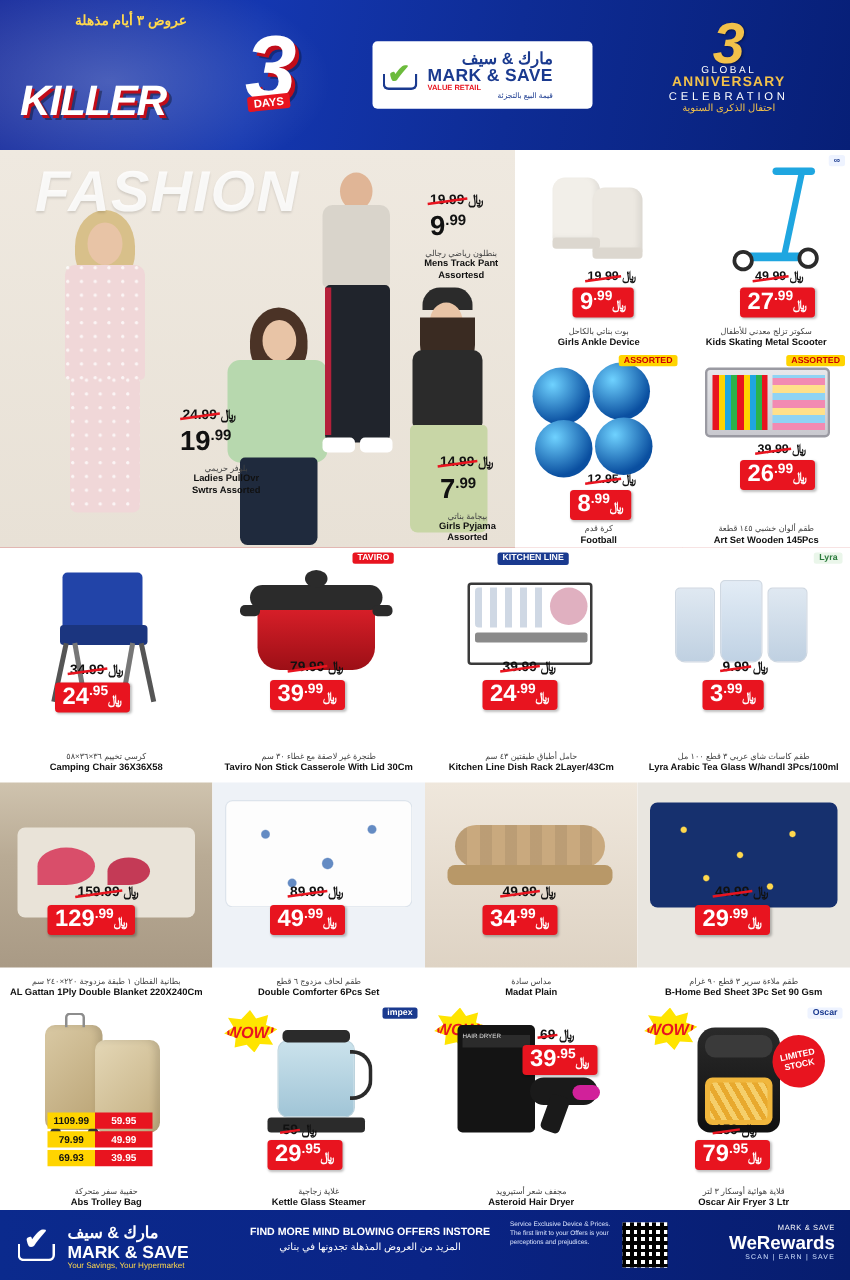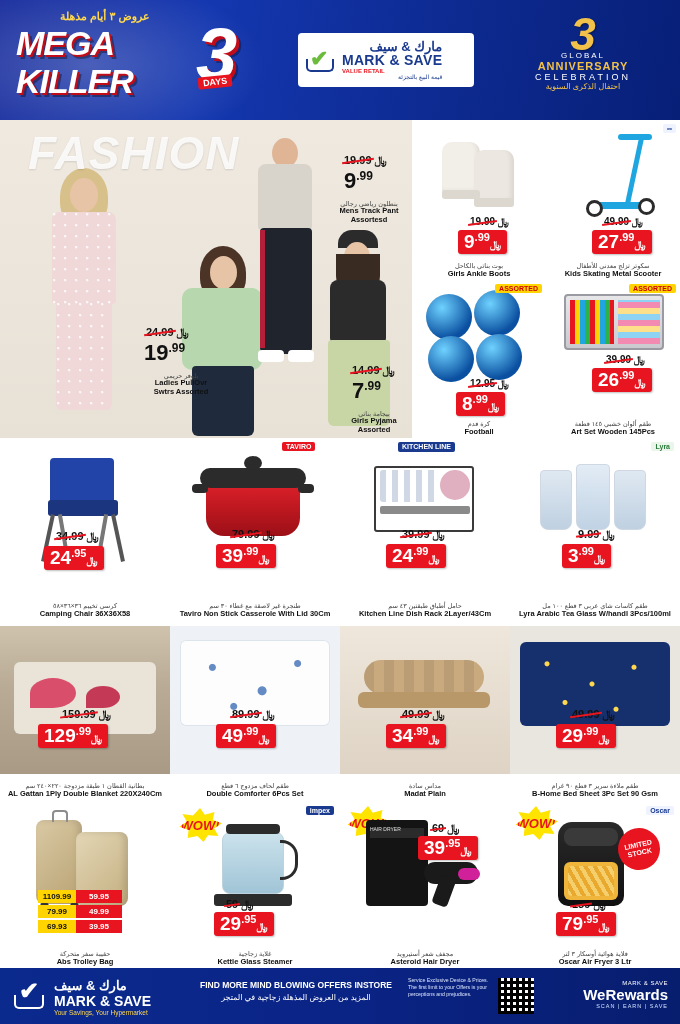--- a/index.html
+++ b/index.html
@@ -180,21 +180,20 @@
   .wer .big{ font-size:15px; font-weight:bold; color:#fff; }
   .wer .sub{ font-size:5.5px; letter-spacing:1px; color:#cfe0ff; }
 </style>
 </head>
 <body>
 
 <div class="page">
 
   <div class="header">
     <div class="mk-arabic">عروض ٣ أيام مذهلة</div>
-    <div class="mega">MEGA</div>
     <div class="killer">KILLER</div>
     <div class="three-badge">
       <div class="three-num">3</div>
       <div class="three-days">DAYS</div>
     </div>
 
     <div class="logo-box">
       <div class="logo-cart">
         <div class="tick">✔</div>
           <div class="basket"></div>
@@ -299,21 +298,21 @@
         <div class="sh" style="left:30px; top:70px; width:38px; height:9px; background:#dcd7cf; border-radius:3px;"></div>
         <div class="sh" style="left:62px; top:78px; width:40px; height:9px; background:#dcd7cf; border-radius:3px;"></div>
         <div class="old-price" style="left:58px; top:96px; font-size:10px;">
           <span class="riyal">﷼</span> <span class="strike">19.99</span>
         </div>
         <div class="new-price" style="left:46px; top:110px;">
           <span class="cur">﷼</span><span class="big">9</span><span class="cents">.99</span>
         </div>
         <div class="caption">
           <div class="cap-ar">بوت بناتي بالكاحل</div>
-          <div class="cap-en">Girls Ankle Boots</div>
+          <div class="cap-en">Girls Ankle Device</div>
         </div>
       </div>
 
       <div class="cell" style="left:134px; top:0; width:134px; height:160px;">
         <div class="sh" style="left:72px; top:14px; width:34px; height:6px; background:#1fa6e0; border-radius:3px;"></div>
         <div class="sh" style="left:86px; top:18px; width:5px; height:66px; background:#1fa6e0; transform:rotate(12deg);"></div>
         <div class="sh" style="left:46px; top:82px; width:54px; height:7px; background:#1fa6e0; border-radius:3px;"></div>
         <div class="sh circle" style="left:40px; top:80px; width:17px; height:17px; border:3px solid #2b2b2b; background:#fff;"></div>
         <div class="sh circle" style="left:92px; top:78px; width:17px; height:17px; border:3px solid #2b2b2b; background:#fff;"></div>
         <div class="brandtag" style="right:4px; top:4px; color:#1a3a8f; background:#eef3ff;">∞</div>
@@ -634,21 +633,21 @@
         <div class="tick">✔</div>
           <div class="basket"></div>
       </div>
       <div class="f-ar">مارك &amp; سيف</div>
       <div class="f-en">MARK &amp; SAVE</div>
       <div class="f-tag">Your Savings, Your Hypermarket</div>
     </div>
 
     <div class="f-mid">
       <div class="l1">FIND MORE MIND BLOWING OFFERS INSTORE</div>
-      <div class="l2">المزيد من العروض المذهلة زجاجية في المتجر</div>
+      <div class="l2">المزيد من العروض المذهلة تجدونها في بناتي</div>
     </div>
 
     <div class="f-note">Service Exclusive Device &amp; Prices. The first limit to your Offers is your perceptions and prejudices.</div>
 
     <div class="qr" style="background:
            repeating-linear-gradient(0deg,#000 0 3px,#fff 3px 6px),
            repeating-linear-gradient(90deg,#000 0 3px,#fff 3px 6px);
            background-blend-mode:multiply;"></div>
 
     <div class="wer">

